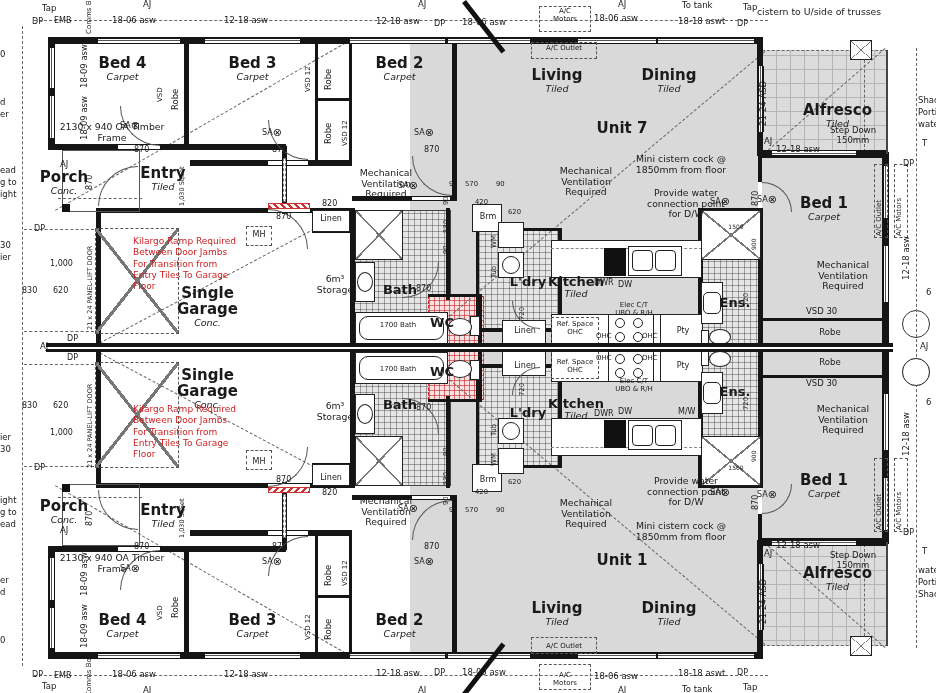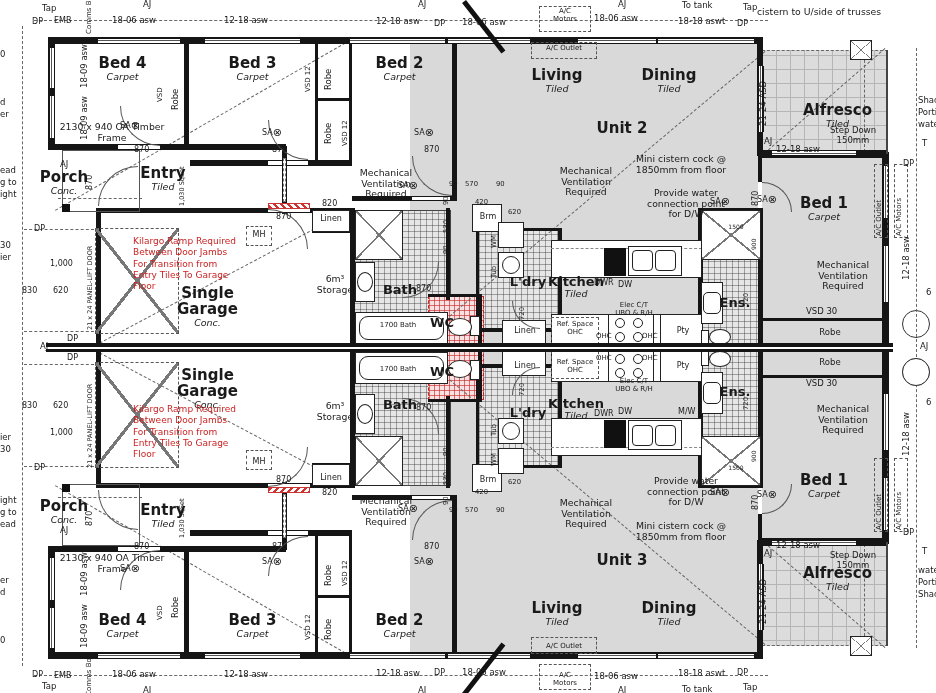--- a/index.html
+++ b/index.html
@@ -653,20 +653,20 @@
       <div class="lb xs c" style="left: 248px; top: 457px; width: 22px;">MH</div>
       <div class="lb sm" style="left: 806px; top: 379px;">VSD 30</div>
       <div class="lb sm c" style="left: 790px; top: 358px; width: 80px;">Robe</div>
     </div>
 
   <div class="layer">
     <div class="party" style="left:46px;top:343px;width:847px;height:9px"></div>
     <div class="dlv" style="left:22px;top:26px;height:640px"></div>
     <div class="dlv" style="left:916px;top:48px;height:600px"></div>
     <div class="circle" style="left:902px;top:358px;width:26px;height:26px"></div>
-    <div class="lb unit" style="left:592px;top:120px;width:60px">Unit 2</div>
-    <div class="lb unit" style="left:592px;top:552px;width:60px">Unit 3</div>
+    <div class="lb unit" style="left:592px;top:120px;width:60px">Unit 7</div>
+    <div class="lb unit" style="left:592px;top:552px;width:60px">Unit 1</div>
     <div class="lb" style="left:757px;top:7px;font-size:9.3px">cistern to U/side of trusses</div>
     <div class="lb xs" style="left:678px;top:407px">M/W</div>
     <div class="lb sm" style="left:40px;top:342px">AJ</div>
     <div class="lb sm" style="left:920px;top:342px">AJ</div>
   </div>
 </div>
 
 </body></html>

